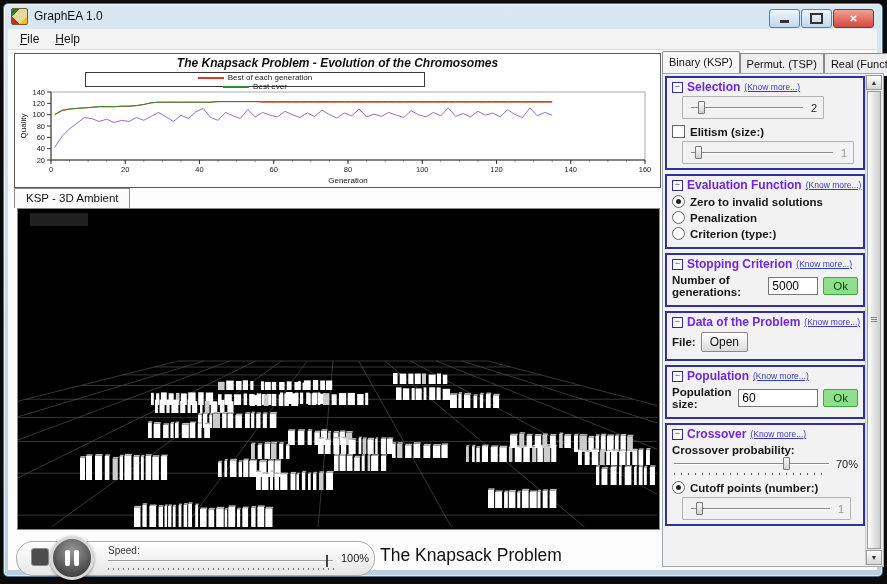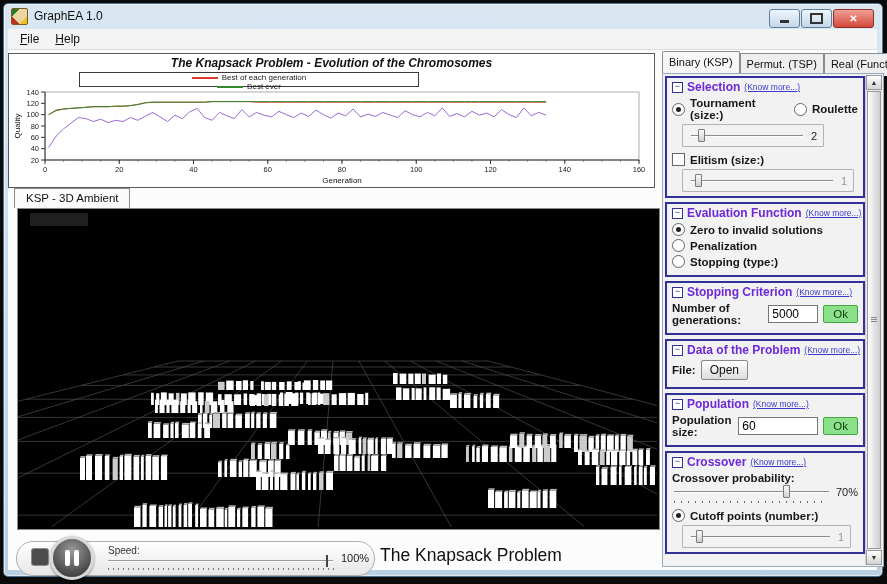--- a/index.html
+++ b/index.html
@@ -22,21 +22,21 @@
   .win-btn .box{width:9px;height:7px;border:2px solid #333;}
   .win-btn.close{width:39px;background:linear-gradient(#f0a096,#d4493c);border-color:#8f2f26;color:#fff;
                  font-size:10px;font-weight:bold;}
   .menubar{position:absolute;left:4px;right:5px;top:25px;height:20px;background:#f4f4f4;
            border-bottom:1px solid #dcdcdc;display:flex;align-items:center;padding-left:4px;font-size:12px;color:#111;}
   .menu-item{display:inline-block;padding:2px 8px;}
   .menu-item::first-letter{text-decoration:underline;}
   .content{position:absolute;left:4px;top:46px;right:5px;bottom:6px;background:#fcfcfc;}
 
   
-  .chart-panel{position:absolute;left:0;top:3px;width:645px;height:133px;background:#fff;border:1px solid #5a5a5a;}
+  .chart-panel{position:absolute;left:6px;top:3px;width:645px;height:133px;background:#fff;border:1px solid #5a5a5a;}
   .chart-title{text-align:center;font-size:12px;font-weight:bold;font-style:italic;color:#111;margin-top:2px;}
   .legend{position:absolute;left:70px;top:18px;width:322px;height:13px;border:1px solid #3a3a3a;
           display:flex;align-items:center;justify-content:space-between;padding:0 8px;background:#fff;flex-direction:column;}
   .legend-item{display:flex;align-items:center;gap:4px;}
   .legend-swatch{width:26px;height:2px;}
   .legend-label{font-size:8px;color:#222;}
   #chart-svg{position:absolute;left:0;top:32px;}
 
   
   .left-tab{position:absolute;left:6px;top:138px;height:20px;padding:3px 11px 0 11px;background:#fbfbfb;
@@ -726,27 +726,20 @@
       </div>
       <div class="rp-body">
         <div class="sections">
 
           <div class="section">
             <div class="sec-head">
               <div class="collapse-box">−</div>
               <span class="sec-title">Selection</span>
               <a class="know-more">(Know more...)</a>
             </div>
-            <div class="row">
-              <span class="radio checked"></span>
-              <span>Tournament (size:)</span>
-              <span style="flex:1"></span>
-              <span class="radio"></span>
-              <span>Roulette</span>
-            </div>
             <div class="groupbox gb-indent" style="width:128px">
               <div class="slider">
                 <div class="sl-track"></div>
                 <div class="sl-thumb" style="left:8%"></div>
               </div>
               <span class="sl-value">2</span>
             </div>
             <div class="row" style="margin-top:6px">
               <span class="checkbox"></span>
               <span>Elitism (size:)</span>
@@ -769,21 +762,21 @@
             <div class="row">
               <span class="radio checked"></span>
               <span>Zero to invalid solutions</span>
             </div>
             <div class="row">
               <span class="radio"></span>
               <span>Penalization</span>
             </div>
             <div class="row">
               <span class="radio"></span>
-              <span>Stopping  (type:)</span>
+              <span>Criterion  (type:)</span>
             </div>
           </div>
 
           <div class="section">
             <div class="sec-head">
               <div class="collapse-box">−</div>
               <span class="sec-title">Stopping Criterion</span>
               <a class="know-more">(Know more...)</a>
             </div>
             <div class="row">

